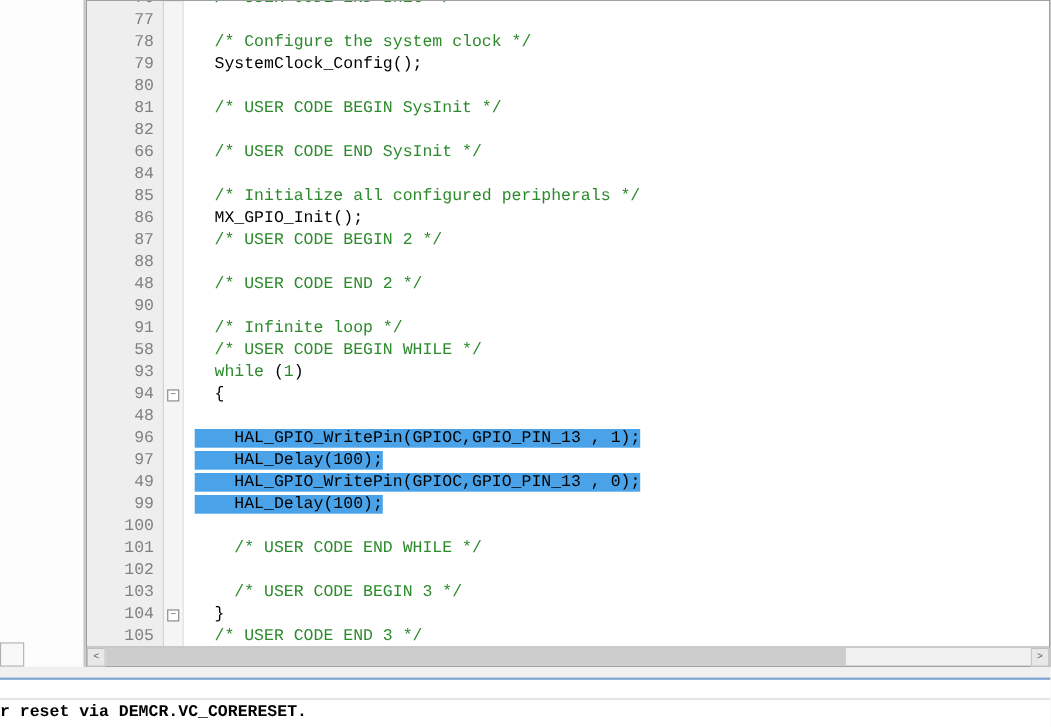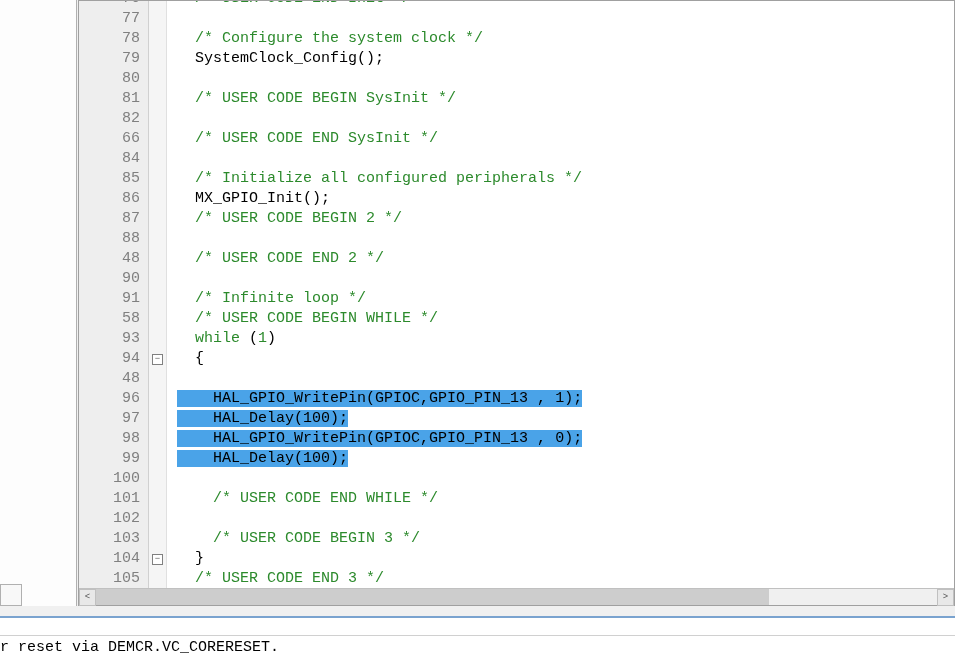--- a/index.html
+++ b/index.html
@@ -131,20 +131,21 @@
     background: #f8f8f8;
   }
   .bottom-pane {
     position: absolute;
     left: 0;
     right: 0;
     bottom: 0;
     height: 45px;
     background: #fff;
     border-top: 2px solid #7aa3cf;
+    font-weight: bold;
   }
   .bottom-spacer {
     height: 18px;
     border-bottom: 1px solid #d0d0d0;
   }
   .bottom-text {
     padding: 3px 0 0 0;
     font-family: "Consolas","Courier New",monospace;
     font-size: 15px;
     color: #000;
@@ -175,21 +176,21 @@
         <div class="ln">88</div>
         <div class="ln">48</div>
         <div class="ln">90</div>
         <div class="ln">91</div>
         <div class="ln">58</div>
         <div class="ln">93</div>
         <div class="ln">94</div>
         <div class="ln">48</div>
         <div class="ln">96</div>
         <div class="ln">97</div>
-        <div class="ln">98</div>
+        <div class="ln">49</div>
         <div class="ln">99</div>
         <div class="ln">100</div>
         <div class="ln">101</div>
         <div class="ln">102</div>
         <div class="ln">103</div>
         <div class="ln">104</div>
         <div class="ln">105</div>
       </div>
     <div class="fold-col" id="foldcol">
         <div class="fold-marker" style="top: 353px;">−</div>

